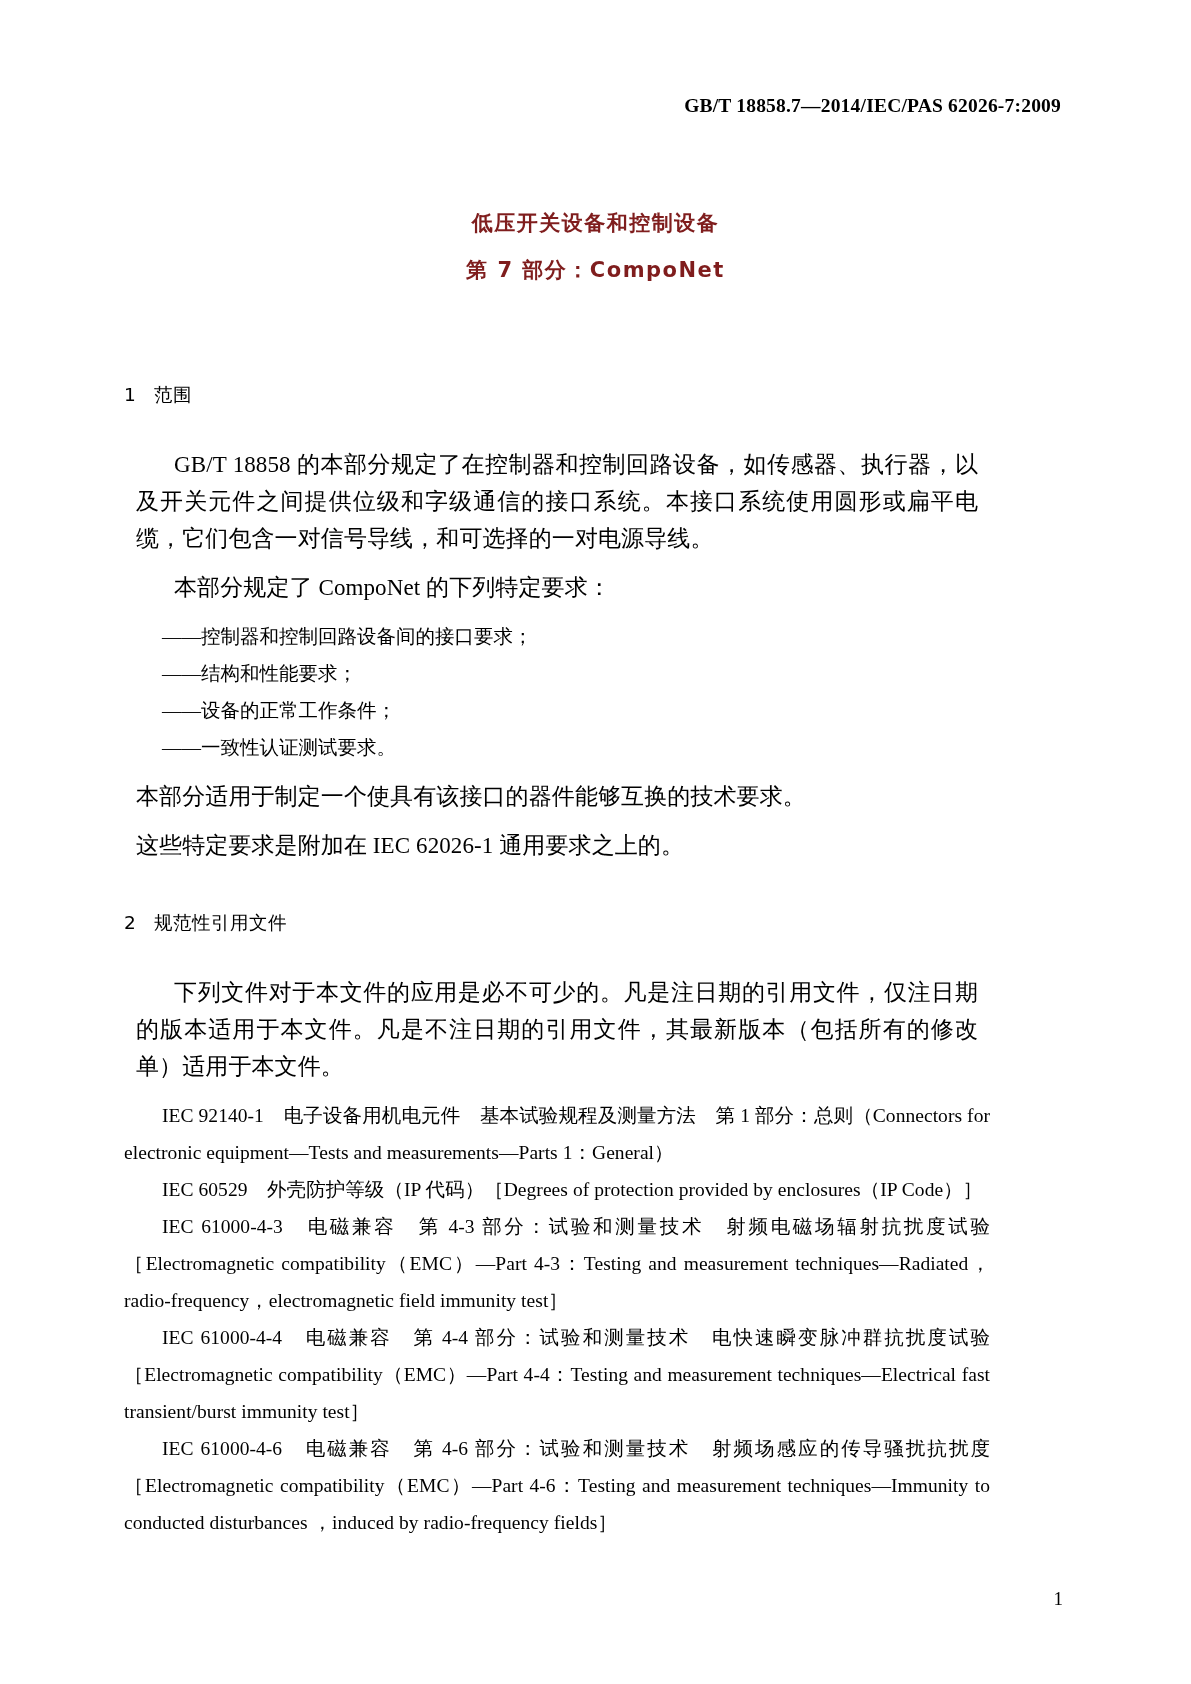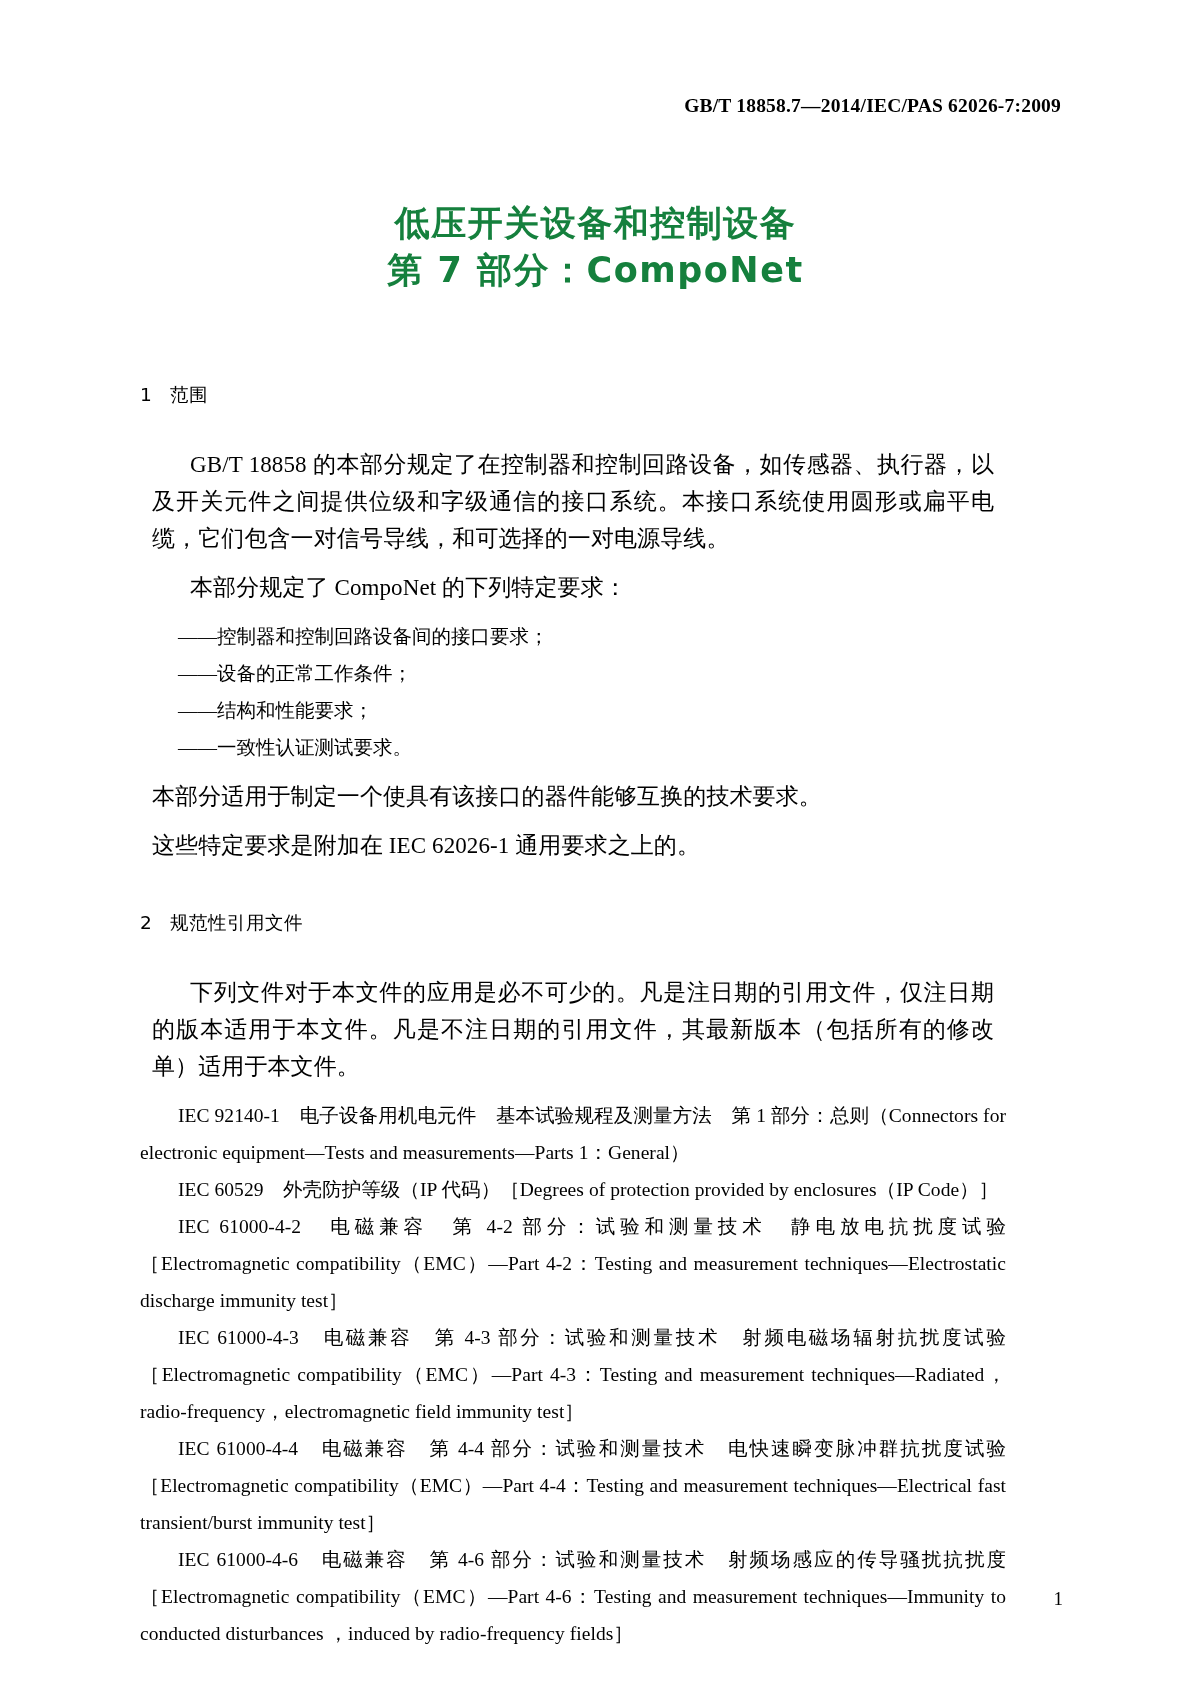--- a/index.html
+++ b/index.html
@@ -34,34 +34,34 @@
   .title-block {
     position: absolute;
     top: 200px;
     left: 0;
     width: 1191px;
     text-align: center;
   }
   .title-line {
     font-family: "DejaVu Sans", sans-serif;
     font-weight: bold;
-    font-size: 35px;
+    font-size: 21px;
     letter-spacing: 1.5px;
     line-height: 47px;
-    color: #15803d;
+    color: #7f1d1d;
   }
   .title-line.serif-mix {
     font-family: "DejaVu Sans", sans-serif;
   }
 
   
   .body {
     position: absolute;
     top: 382px;
-    left: 140px;
+    left: 124px;
     width: 866px;
   }
 
   
   .clause-heading {
     font-family: "DejaVu Sans", sans-serif;
     font-size: 18.5px;
     font-weight: normal;
     letter-spacing: 0.5px;
     margin: 0;
@@ -133,38 +133,37 @@
   <div class="body">
 
     <div class="clause-heading">
       <span class="num">1</span><span>范围</span>
     </div>
     <div class="gap-after-heading"></div>
 
     <p class="para indent">GB/T 18858 的本部分规定了在控制器和控制回路设备，如传感器、执行器，以及开关元件之间提供位级和字级通信的接口系统。本接口系统使用圆形或扁平电缆，它们包含一对信号导线，和可选择的一对电源导线。</p>
     <p class="para indent">本部分规定了 CompoNet 的下列特定要求：</p>
     <p class="dash-item">——控制器和控制回路设备间的接口要求；</p>
+    <p class="dash-item">——结构和性能要求；</p>
     <p class="dash-item">——设备的正常工作条件；</p>
-    <p class="dash-item">——结构和性能要求；</p>
     <p class="dash-item">——一致性认证测试要求。</p>
     <p class="para">本部分适用于制定一个使具有该接口的器件能够互换的技术要求。</p>
     <p class="para">这些特定要求是附加在 IEC 62026-1 通用要求之上的。</p>
 
     <div class="gap-before-heading"></div>
 
     <div class="clause-heading">
       <span class="num">2</span><span>规范性引用文件</span>
     </div>
     <div class="gap-after-heading"></div>
 
     <p class="para indent">下列文件对于本文件的应用是必不可少的。凡是注日期的引用文件，仅注日期的版本适用于本文件。凡是不注日期的引用文件，其最新版本（包括所有的修改单）适用于本文件。</p>
 
     <p class="ref">IEC 92140-1　电子设备用机电元件　基本试验规程及测量方法　第 1 部分：总则（Connectors for electronic equipment—Tests and measurements—Parts 1：General）</p>
     <p class="ref">IEC 60529　外壳防护等级（IP 代码）［Degrees of protection provided by enclosures（IP Code）］</p>
-    <p class="ref">IEC 61000-4-2　电磁兼容　第 4-2 部分：试验和测量技术　静电放电抗扰度试验［Electromagnetic compatibility（EMC）—Part 4-2：Testing and measurement techniques—Electrostatic discharge immunity test］</p>
     <p class="ref">IEC 61000-4-3　电磁兼容　第 4-3 部分：试验和测量技术　射频电磁场辐射抗扰度试验［Electromagnetic compatibility（EMC）—Part 4-3：Testing and measurement techniques—Radiated，radio-frequency，electromagnetic field immunity test］</p>
     <p class="ref">IEC 61000-4-4　电磁兼容　第 4-4 部分：试验和测量技术　电快速瞬变脉冲群抗扰度试验［Electromagnetic compatibility（EMC）—Part 4-4：Testing and measurement techniques—Electrical fast transient/burst immunity test］</p>
     <p class="ref">IEC 61000-4-6　电磁兼容　第 4-6 部分：试验和测量技术　射频场感应的传导骚扰抗扰度［Electromagnetic compatibility（EMC）—Part 4-6：Testing and measurement techniques—Immunity to conducted disturbances ，induced by radio-frequency fields］</p>
 
   </div>
 
   <div class="page-number">1</div>
 
 </div>
 

